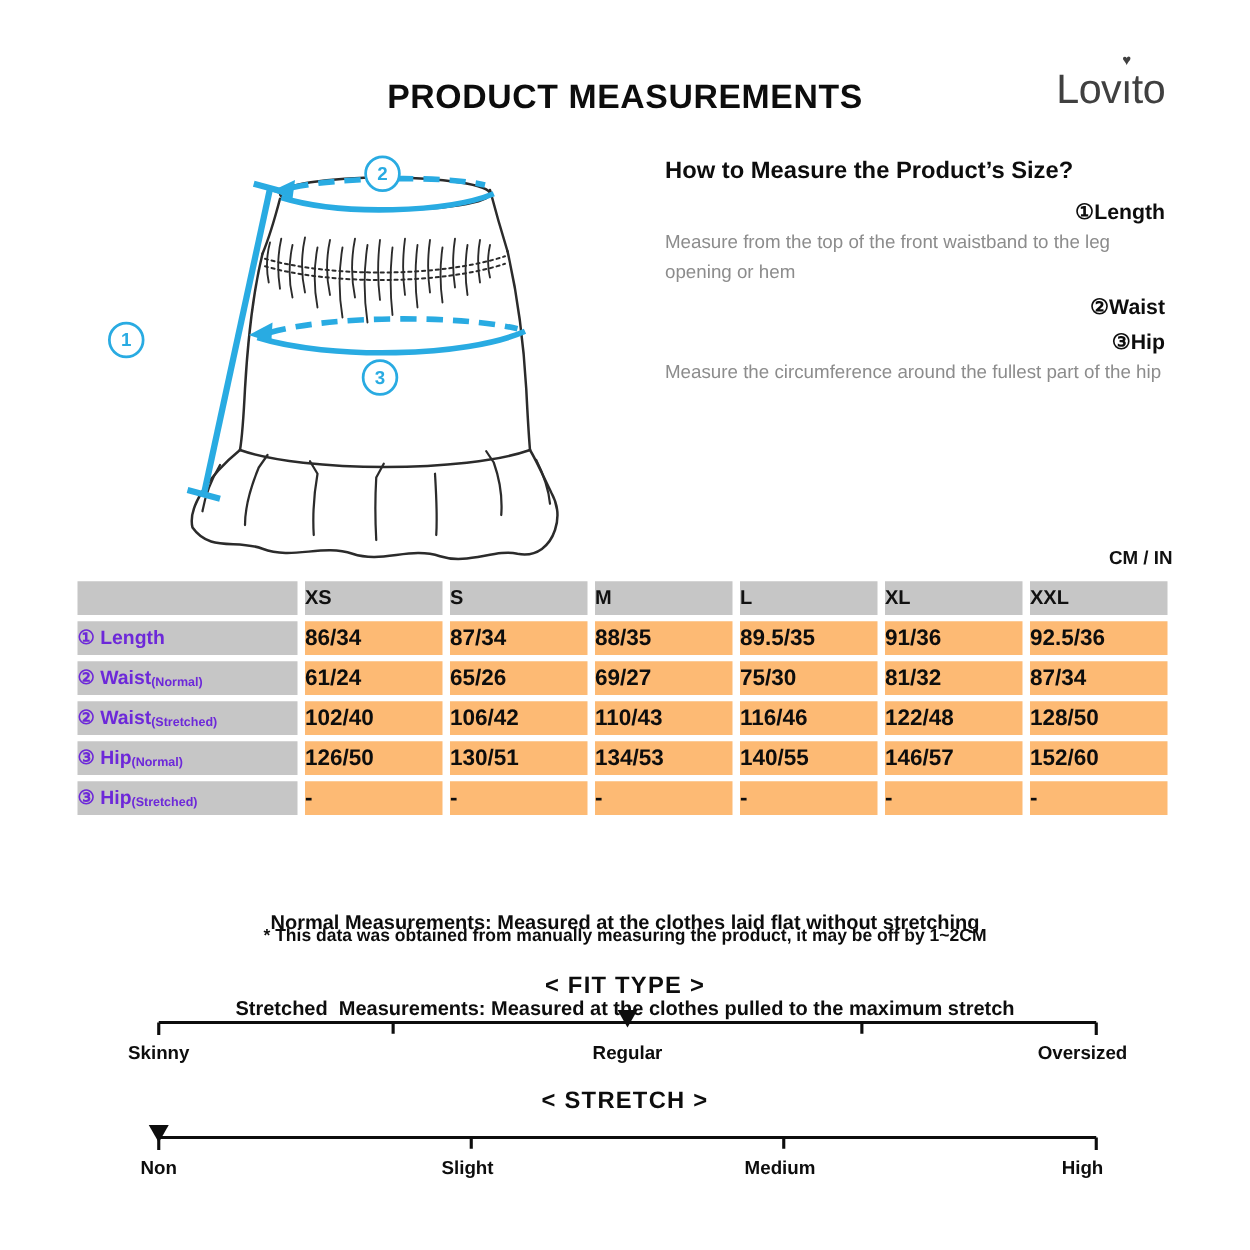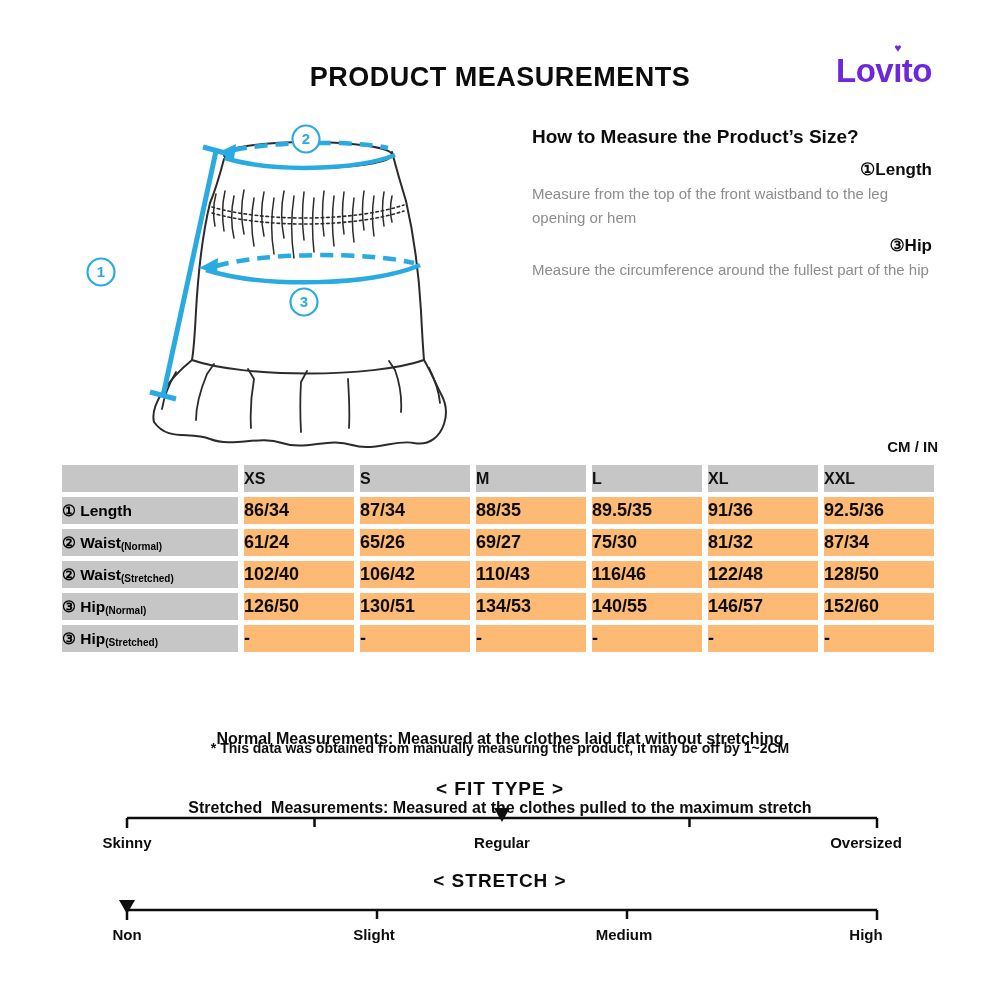--- a/index.html
+++ b/index.html
@@ -11,21 +11,21 @@
   }
 
   
   .page-title {
     position: absolute; top: 62px; left: 0; right: 0;
     text-align: center; font-size: 27px; font-weight: 800;
     letter-spacing: 0.5px; color: #0d0d0d;
   }
   .brand {
     position: absolute; top: 52px; right: 68px;
-    font-size: 33px; font-weight: 700; letter-spacing: -0.5px; color: #6d28d9;
+    font-size: 33px; font-weight: 400; letter-spacing: -0.5px; color: #404040;
   }
   .brand .i-wrap { position: relative; display: inline-block; }
   .brand .i-dot {
     position: absolute; top: -10px; left: 0; width: 100%;
     text-align: center; font-size: 12px; line-height: 12px;
   }
 
   
   .diagram { position: absolute; left: 58px; top: 106px; width: 442px; height: 348px; }
 
@@ -39,21 +39,21 @@
   .units { position: absolute; top: 438px; right: 62px; font-size: 15px; font-weight: 800; }
 
   
   .size-table-wrap { position: absolute; left: 56px; top: 460px; }
   table.size-table { border-collapse: separate; border-spacing: 6px 5px; }
   table.size-table th, table.size-table td { padding: 0; height: 27px; }
   th.corner { background: #c6c6c6; width: 176px; }
   th.size-col { background: #c6c6c6; width: 110px; font-size: 16px; font-weight: 800; text-align: left; }
   td.row-label {
     background: #c6c6c6; text-align: left; padding-left: 13px;
-    font-size: 15.5px; font-weight: 600; color: #000000; white-space: nowrap; margin-top: 36px;
+    font-size: 15.5px; font-weight: 600; color: #6d28d9; white-space: nowrap; margin-top: 36px;
   }
   td.row-label .qualifier { font-size: 10px; font-weight: 600; position: relative; top: 2px; }
   td.value-cell { background: #fdba74; text-align: left; font-size: 18px; font-weight: 700; color: #0d0d0d; }
 
   
   .notes {
     position: absolute; top: 681px; left: 0; right: 0; text-align: center;
     font-size: 16px; font-weight: 700; line-height: 23px; color: #0d0d0d;
     white-space: pre-wrap;
   }
@@ -138,20 +138,21 @@
     </svg>
   </div>
 
   <div class="guide">
     <h2 class="guide-title">How to Measure the Product’s Size?</h2>
     <div>
       <div class="guide-item-label">①Length</div>
       <div class="guide-item-desc">Measure from the top of the front waistband to the leg opening or hem</div>
     </div>
     <div>
+      <div class="guide-item-label">②Waist</div>
     </div>
     <div>
       <div class="guide-item-label">③Hip</div>
       <div class="guide-item-desc">Measure the circumference around the fullest part of the hip</div>
     </div>
   </div>
 
   <div class="units">CM / IN</div>
 
   <div class="size-table-wrap">

